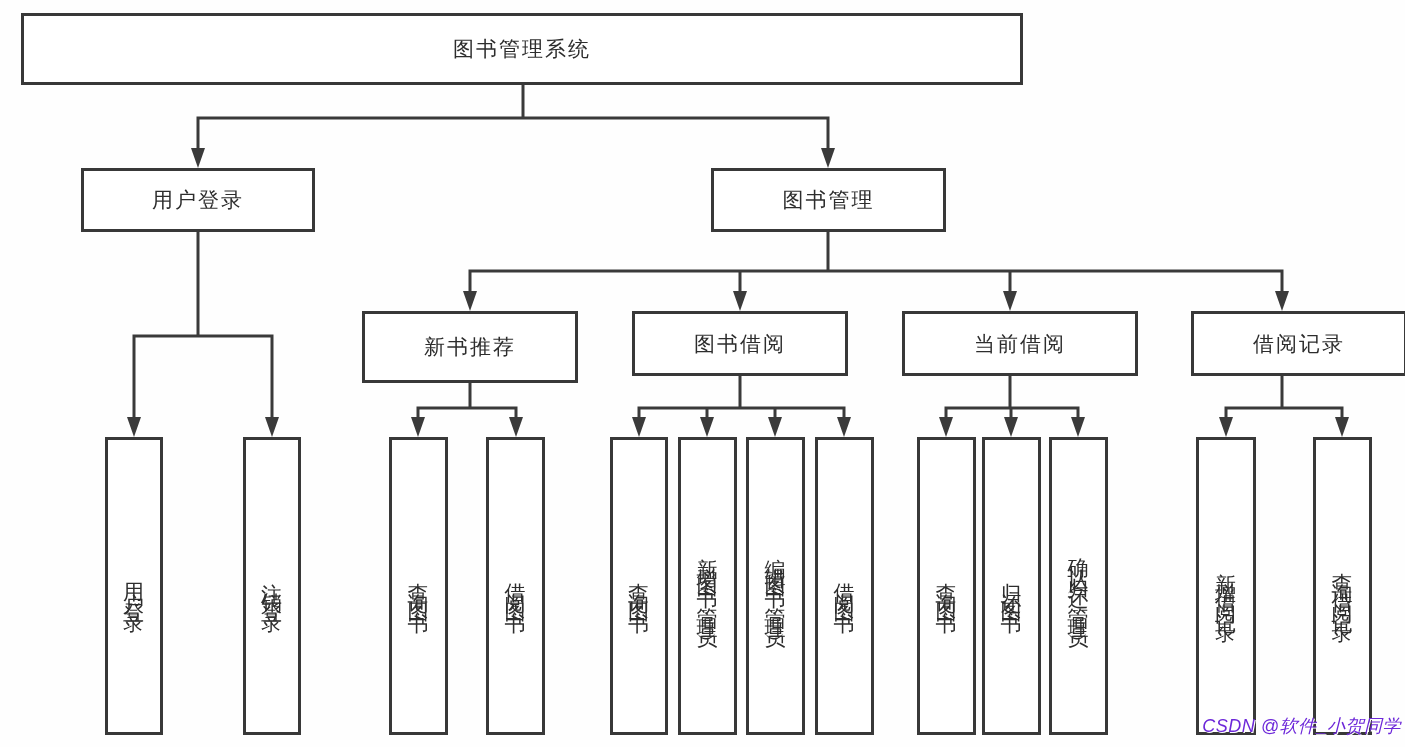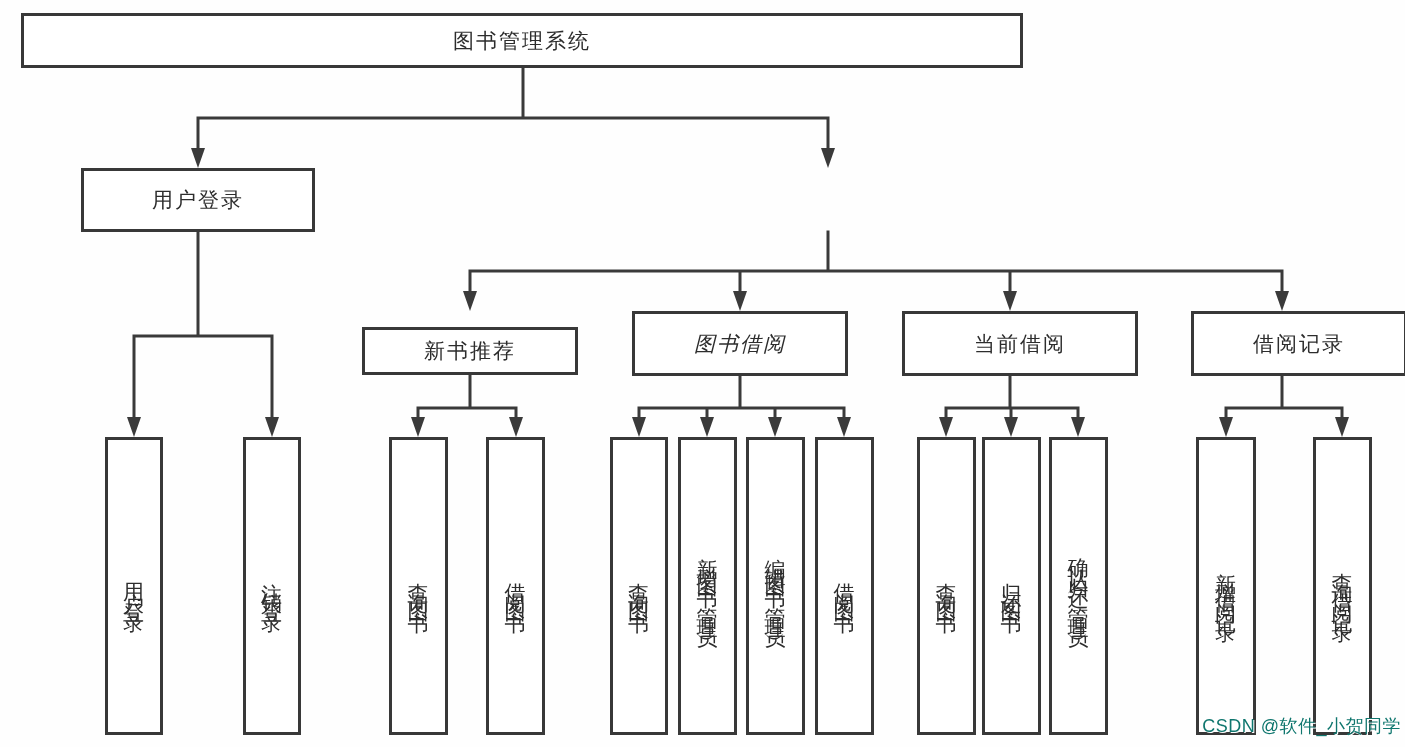--- a/index.html
+++ b/index.html
@@ -44,23 +44,24 @@
     letter-spacing: 10px;
     font-size: 21px;
     line-height: 1;
     padding: 8px 0;
   }
   .watermark {
     position: absolute;
     top: 714px;
     right: 4px;
     font-size: 18px;
-    color: #0f766e;
+    color: #6d28d9;
     letter-spacing: 0.5px;
     text-shadow: 1px 1px 0 #ffffff;
+    font-style: italic;
   }
 </style>
 </head>
 <body>
 
 <div class="canvas">
 
   <svg class="wires" viewBox="0 0 1405 747" xmlns="http://www.w3.org/2000/svg" aria-hidden="true">
 
     <path d="M523,68 V118 M198,118 H828 M198,118 V150 M828,118 V150"></path>
@@ -90,26 +91,27 @@
     <path d="M1010,376 V408 M946,408 H1078 M946,408 V419 M1011,408 V419 M1078,408 V419"></path>
     <polygon points="939,417 953,417 946,437"></polygon>
     <polygon points="1004,417 1018,417 1011,437"></polygon>
     <polygon points="1071,417 1085,417 1078,437"></polygon>
 
     <path d="M1282,376 V408 M1226,408 H1342 M1226,408 V419 M1342,408 V419"></path>
     <polygon points="1219,417 1233,417 1226,437"></polygon>
     <polygon points="1335,417 1349,417 1342,437"></polygon>
   </svg>
 
-  <div class="node" style="left:21px; top:13px; width:1002px; height:55px;">图书管理系统</div>
+  <div class="node" style="left:21px; top:13px; width:1002px; height:72px;">图书管理系统</div>
 
   <div class="node" style="left:81px; top:168px; width:234px; height:64px;">用户登录</div>
+  <div class="node" style="left:711px; top:168px; width:235px; height:64px;">图书管理</div>
 
-  <div class="node" style="left:362px; top:311px; width:216px; height:48px;margin-top:16px;">新书推荐</div>
-  <div class="node" style="left:632px; top:311px; width:216px; height:65px;font-style:italic;">图书借阅</div>
+  <div class="node" style="left:362px; top:311px; width:216px; height:72px;">新书推荐</div>
+  <div class="node" style="left:632px; top:311px; width:216px; height:65px;">图书借阅</div>
   <div class="node" style="left:902px; top:311px; width:236px; height:65px;">当前借阅</div>
   <div class="node" style="left:1174px; top:311px; width:216px; height:65px;margin-left:17px;">借阅记录</div>
 
   <div class="node leaf" style="left:105px; width:58px;">用户登录</div>
   <div class="node leaf" style="left:243px; width:58px;">注销登录</div>
 
   <div class="node leaf" style="left:389px; width:59px;">查询图书</div>
   <div class="node leaf" style="left:486px; width:59px;">借阅图书</div>
 
   <div class="node leaf" style="left:610px; width:58px;">查询图书</div>

